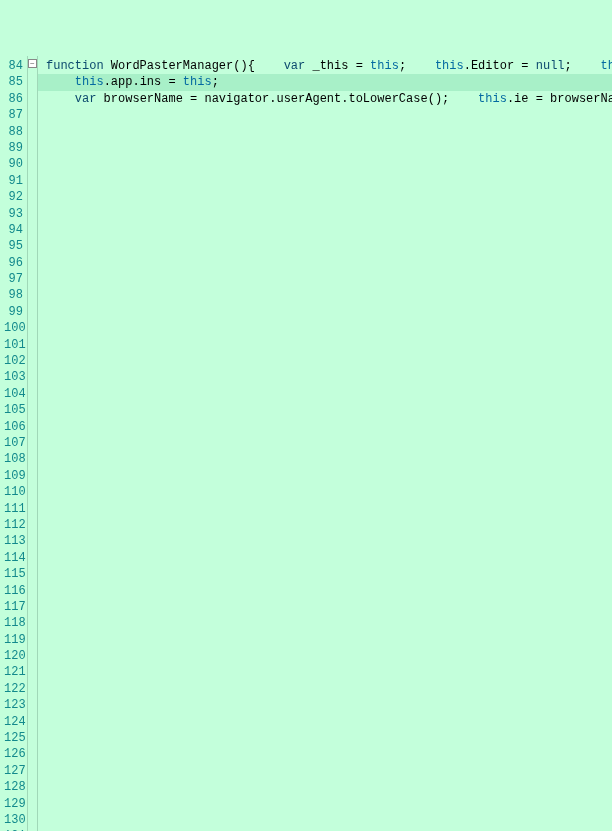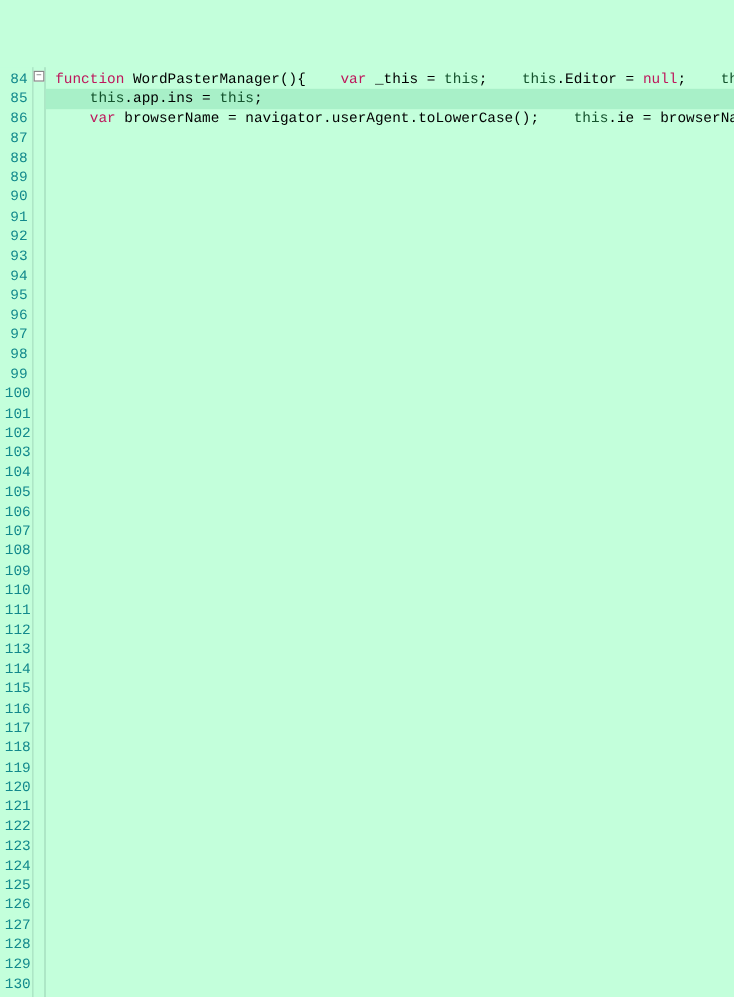--- a/index.html
+++ b/index.html
@@ -34,22 +34,22 @@
     user-select: none;
   }
   .code {
     padding: 2px 0 0 8px;
     line-height: 16.4px;
     flex: 1;
     color: #000;
   }
   .line { height: 16.4px; }
   .hl { background: #a8f0c8; display: block; margin-left: -8px; padding-left: 8px; }
-  .kw { color: #be185d; }
-  .th { color: #14532d; }
+  .kw { color: #0c4a6e; }
+  .th { color: #0369a1; }
   .fold-box {
     display: inline-block;
     border: 1px solid #888;
     background: #fff;
     font-size: 8px;
     line-height: 8px;
     width: 9px;
     height: 9px;
     text-align: center;
     vertical-align: middle;

